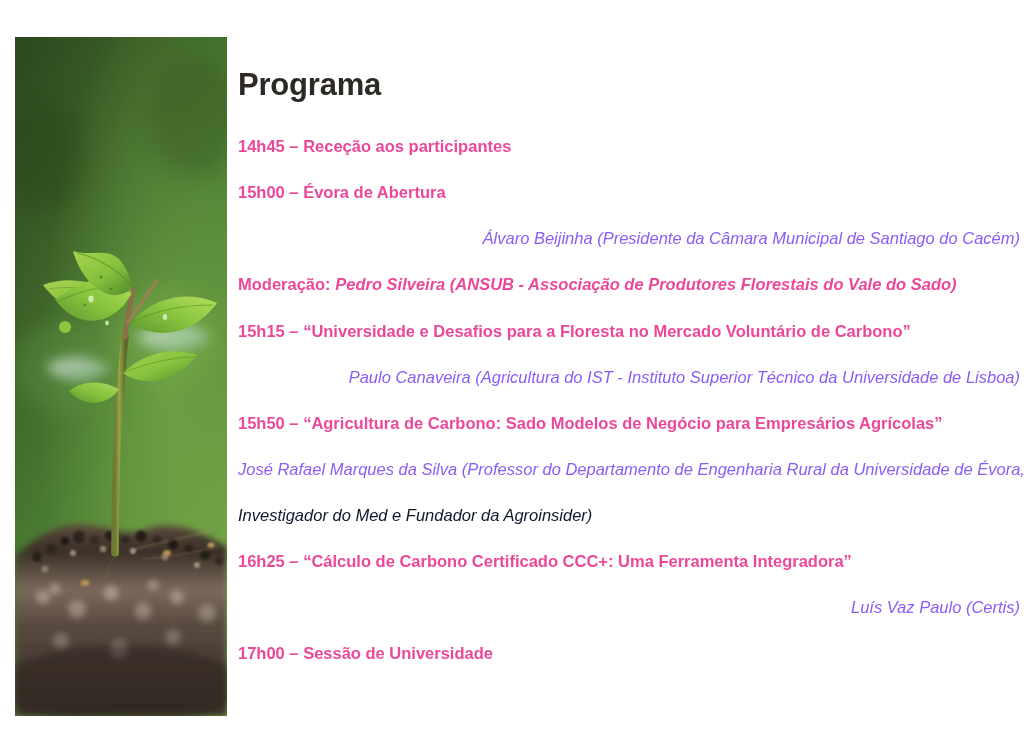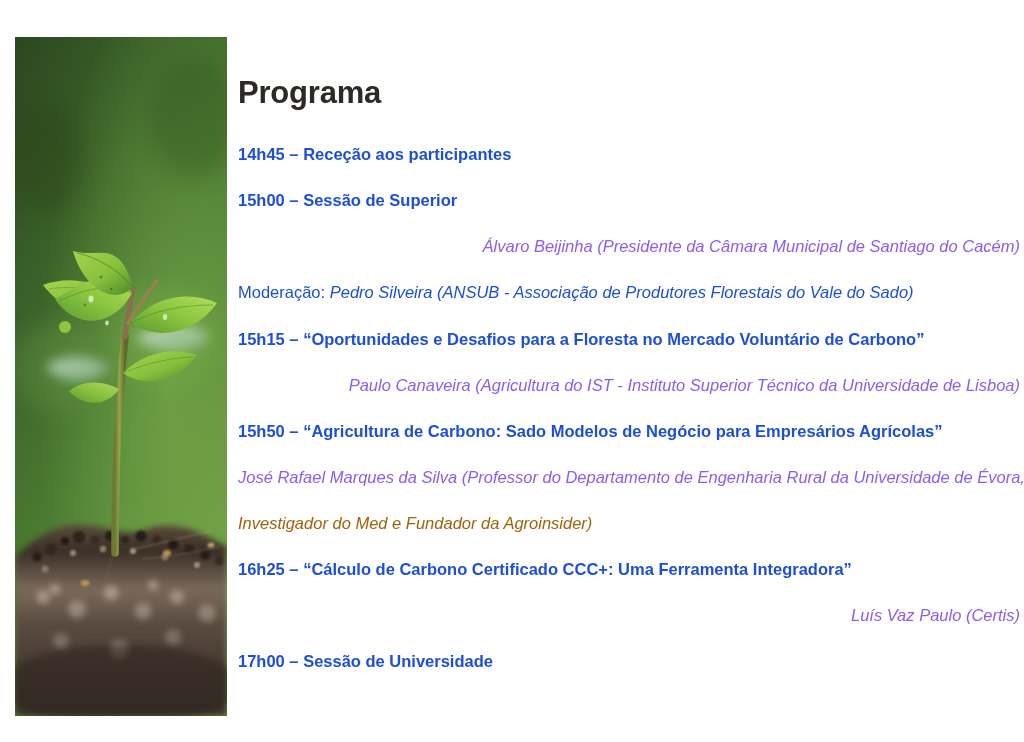--- a/index.html
+++ b/index.html
@@ -32,55 +32,55 @@
     height: 679px;
     overflow: hidden;
     background: #3c6029;
   }
   #photo svg { display: block; width: 212px; height: 679px; }
 
   
   #content {
     position: absolute;
     left: 238px;
-    top: 76px;
+    top: 68px;
     width: 782px;
   }
 
   .page-title {
     font-size: 31px;
     font-weight: bold;
     letter-spacing: -0.2px;
     color: #2d2a26;
     margin: 0 0 34px 0;
     line-height: 1.1;
   }
 
   .prog-line {
     font-size: 16.5px;
     line-height: 1.25;
-    color: #1d4ed8;
+    color: #ec4899;
     margin: 0 0 25.5px 0;
     white-space: nowrap;
   }
   .prog-line.bold   { font-weight: bold; font-style: normal; }
   .prog-line.italic { font-weight: normal; font-style: italic; color: #8b5cf6; text-align: right; }
 
   .lead-bold {
-    font-weight: normal;
+    font-weight: bold;
     font-style: normal;
   }
   .lead-rest {
-    font-weight: normal;
+    font-weight: bold;
     font-style: italic;
   }
   .cont-line {
     font-size: 16.5px;
     font-style: italic;
-    color: #a16207;
+    color: #0f172a;
     margin: 0 0 25.5px 0;
     line-height: 1.25;
   }
 </style>
 </head>
 <body>
 
 <div id="page">
 
   <div id="photo">
@@ -252,27 +252,27 @@
       </g>
     </svg>
   </div>
 
   <div id="content">
 
     <h1 class="page-title">Programa</h1>
 
     <p class="prog-line bold">14h45 – Receção aos participantes</p>
 
-    <p class="prog-line bold">15h00 – Sessão de Superior</p>
+    <p class="prog-line bold">15h00 – Évora de Abertura</p>
 
     <p class="prog-line italic">Álvaro Beijinha (Presidente da Câmara Municipal de Santiago do Cacém)</p>
 
     <p class="prog-line"><span class="lead-bold">Moderação:</span><span class="lead-rest"> Pedro Silveira (ANSUB - Associação de Produtores Florestais do Vale do Sado)</span></p>
 
-    <p class="prog-line bold">15h15 – “Oportunidades e Desafios para a Floresta no Mercado Voluntário de Carbono”</p>
+    <p class="prog-line bold">15h15 – “Universidade e Desafios para a Floresta no Mercado Voluntário de Carbono”</p>
 
     <p class="prog-line italic">Paulo Canaveira (Agricultura do IST - Instituto Superior Técnico da Universidade de Lisboa)</p>
 
     <p class="prog-line bold">15h50 – “Agricultura de Carbono: Sado Modelos de Negócio para Empresários Agrícolas”</p>
 
     <p class="prog-line italic">José Rafael Marques da Silva (Professor do Departamento de Engenharia Rural da Universidade de Évora,</p>
 
     <p class="cont-line">Investigador do Med e Fundador da Agroinsider)</p>
 
     <p class="prog-line bold">16h25 – “Cálculo de Carbono Certificado CCC+: Uma Ferramenta Integradora”</p>

